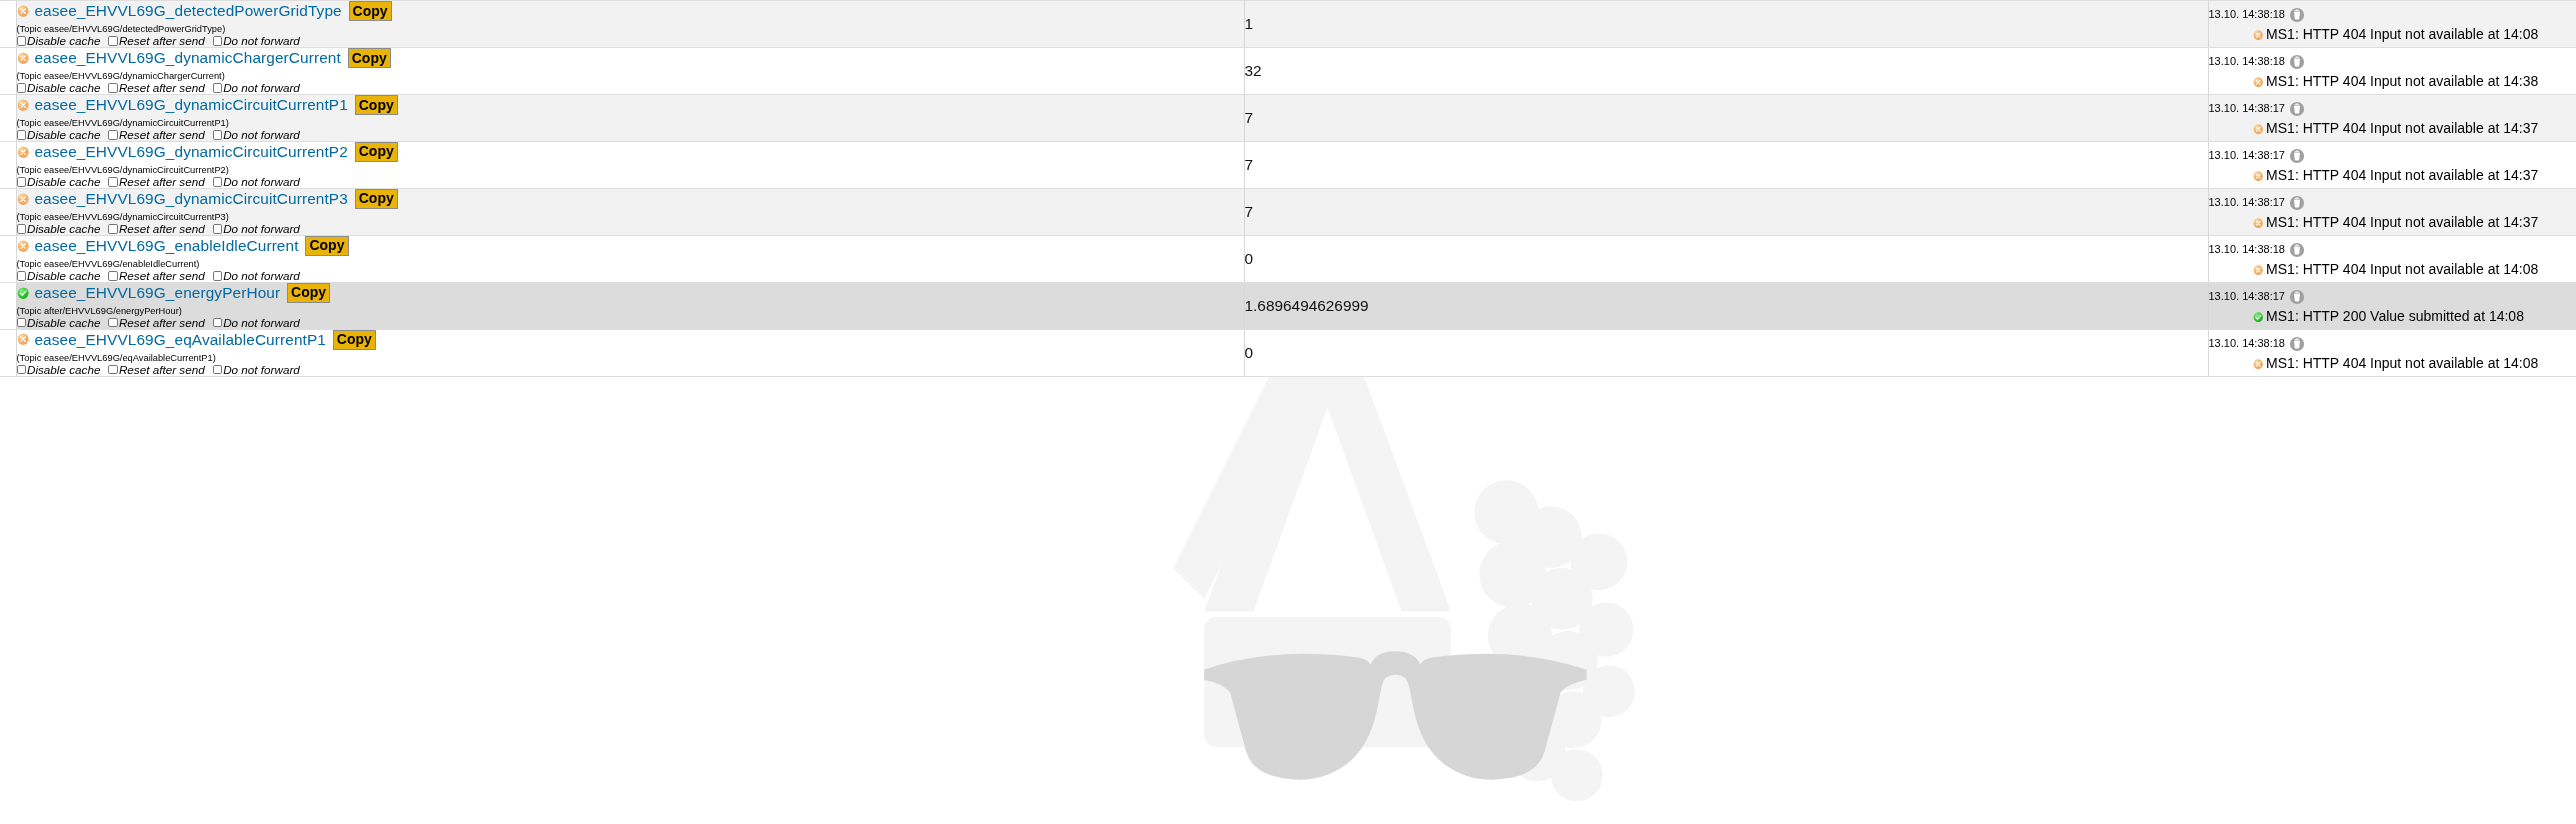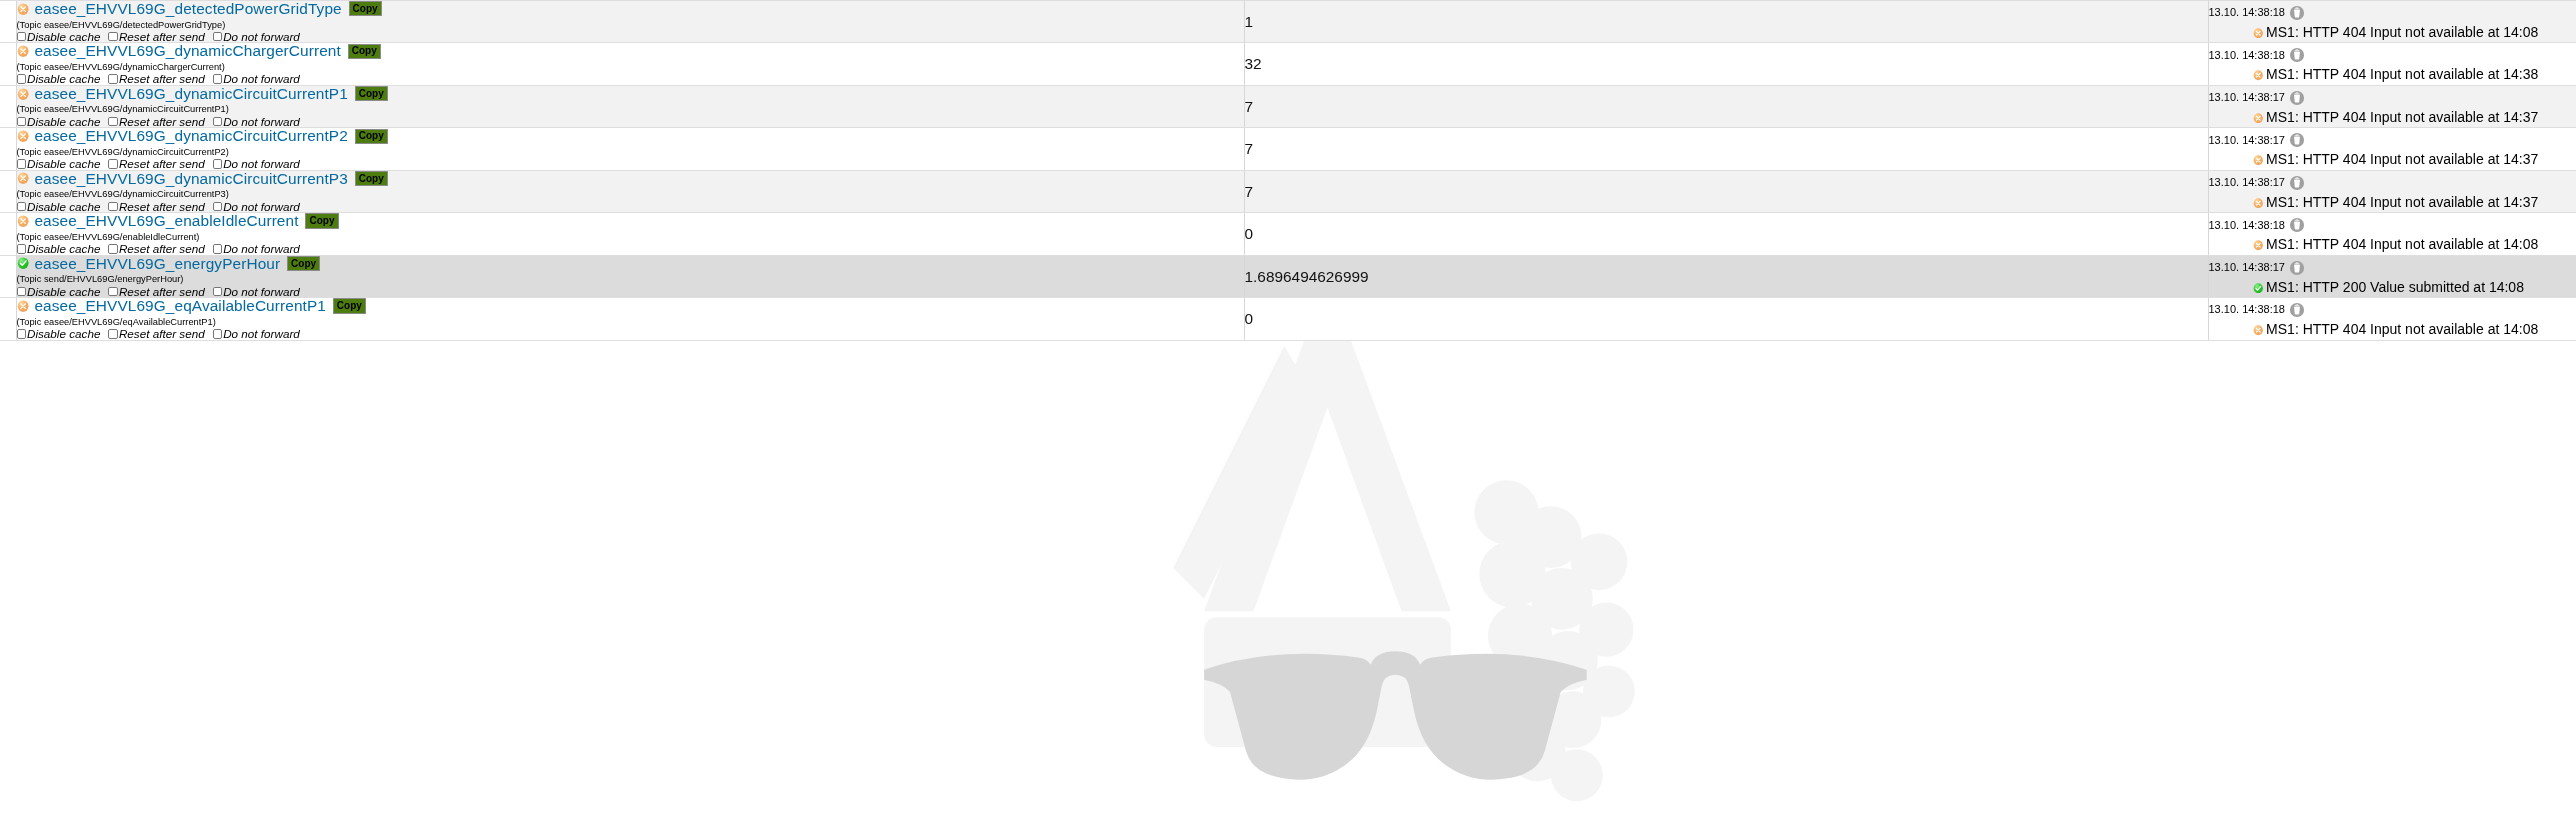--- a/index.html
+++ b/index.html
@@ -91,25 +91,25 @@
     margin-bottom: 3.1px;
   }
   .item-title {
     font-size: 15.4px;
     color: #0369a1;
     letter-spacing: 0.1px;
     white-space: nowrap;
   }
   .copy-btn {
     display: inline-block;
-    font-size: 10px;
+    font-size: 14px;
     font-weight: bold;
     font-family: "Liberation Sans", sans-serif;
     color: #000;
-    background: #4d7c0f;
+    background: #eab308;
     border: 1.2px solid #8b8b8b;
     border-radius: 0.6px;
     padding: 0.6px 3.1px 1.2px 3.1px;
     line-height: 1.15;
     cursor: pointer;
     margin-left: 1.2px;
   }
   .topic-line {
     font-size: 9.3px;
     color: #000;
@@ -657,21 +657,21 @@
                       <stop offset="100%" stop-color="#14a814"></stop>
                     </radialGradient>
                   </defs>
                   <ellipse cx="12" cy="12" rx="10.5" ry="11.2" fill="url(#og)"></ellipse>
                   <path d="M6.6 12.4 L10.3 16.2 L17.6 7.6" stroke="#ffffff" stroke-width="2.8" fill="none" stroke-linecap="round" stroke-linejoin="round"></path>
                 </svg></span>
         <span class="item-title j-name">easee_EHVVL69G_energyPerHour</span>
         <span class="copy-btn j-copy">Copy</span>
       </div>
       <div class="topic-line">
-        <span class="j-tprefix">(Topic </span><span class="topic-path j-topic">send/EHVVL69G/energyPerHour</span><span class="j-tsuffix">)</span>
+        <span class="j-tprefix">(Topic </span><span class="topic-path j-topic">after/EHVVL69G/energyPerHour</span><span class="j-tsuffix">)</span>
       </div>
       <div class="opts-line">
         <label class="opt">
           <span class="cbx"></span>
           <span class="opt-label j-opt1">Disable cache</span>
         </label>
         <label class="opt">
           <span class="cbx"></span>
           <span class="opt-label j-opt2">Reset after send</span>
         </label>

